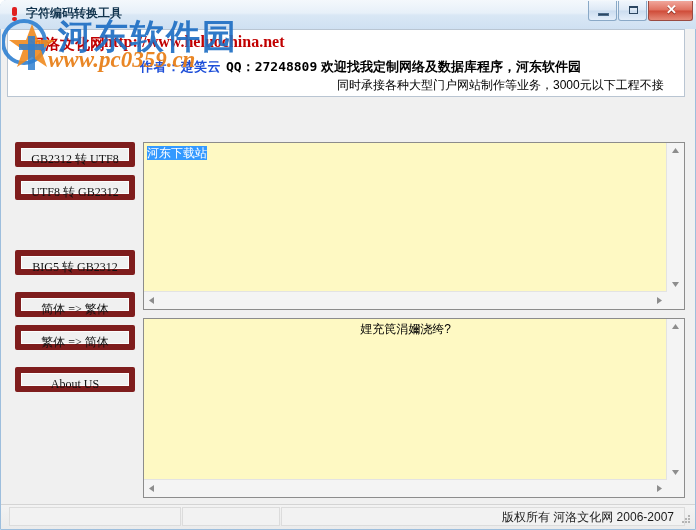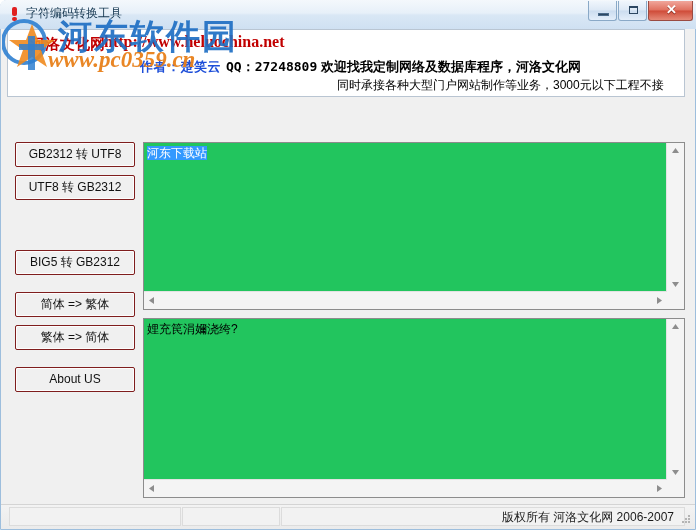--- a/index.html
+++ b/index.html
@@ -45,20 +45,21 @@
     left: 7px; top: 6px;
     width: 16px; height: 16px;
   }
   .title-text {
     position: absolute;
     left: 26px; top: 5px;
     font-size: 12px;
     color: #12344e;
     letter-spacing: 0px;
     white-space: nowrap;
+    font-weight: bold;
   }
   .win-btns {
     position: absolute;
     right: 3px; top: 1px;
     display: flex;
     gap: 1px;
   }
   .wbtn {
     width: 29px; height: 20px;
     box-sizing: border-box;
@@ -175,37 +176,37 @@
   }
 
   
   .btn {
     position: absolute;
     left: 14px;
     width: 120px;
     height: 25px;
     box-sizing: border-box;
     background: #f0f0f0;
-    border: 1px solid #7f1d1d;
+    border: 6px solid #7f1d1d;
     border-radius: 2px;
     box-shadow: inset 0 0 0 1px #fdfdfd;
     font-size: 12px;
     color: #111111;
     line-height: 23px;
     text-align: center;
     white-space: nowrap;
     cursor: default;
-    font-family: Liberation Sans, sans-serif;
+    font-family: Liberation Serif, serif;
   }
 
   
   .ta-wrap {
     position: absolute;
     box-sizing: border-box;
-    background: #22c55e;
+    background: #fef9c3;
     border: 1px solid #8c8c8c;
     overflow: hidden;
   }
   .ta-text {
     position: absolute;
     left: 3px; top: 2px;
     right: 20px;
     font-size: 12px;
     color: #000000;
     line-height: 16px;
@@ -336,21 +337,21 @@
     </div>
   </div>
 
   <div class="client">
 
     <div class="banner">
       <span class="banner-site">河洛文化网</span>
       <span class="banner-url">http://www.heluochina.net</span>
       <span class="banner-author">作者：楚笑云</span>
       <span class="banner-qq">QQ：27248809</span>
-      <span class="banner-promo1">欢迎找我定制网络及数据库程序，河洛文化网</span>
+      <span class="banner-promo1">欢迎找我定制网络及数据库程序，河东软件园</span>
       <span class="banner-promo2">同时承接各种大型门户网站制作等业务，3000元以下工程不接</span>
     </div>
 
     <div class="btn" style="top:113px">GB2312 转 UTF8</div>
     <div class="btn" style="top:146px">UTF8 转 GB2312</div>
     <div class="btn" style="top:221px">BIG5 转 GB2312</div>
     <div class="btn" style="top:263px">简体 =&gt; 繁体</div>
     <div class="btn" style="top:296px">繁体 =&gt; 简体</div>
     <div class="btn" style="top:338px">About US</div>
 
@@ -379,21 +380,21 @@
         </div>
         <div class="sb-arrow" style="right:0;top:0;">
           <svg width="17" height="17" viewBox="0 0 17 17">
               <path d="M12 8.5 L7 5 L7 12 Z" fill="#8d8d8d"></path>
             </svg>
         </div>
       </div>
       <div class="sb-corner"></div>
     </div>
 
-    <div class="ta-wrap" style="left:142px; top:289px; width:542px; height:180px;">
+    <div class="ta-wrap" style="left:142px; top:289px; width:542px; height:180px;text-align:center;">
 
       <div class="ta-text">娌充笢涓嬭浇绔?</div>
 
       <div class="sb-v" style="bottom:17px;">
         <div class="sb-arrow" style="top:0;">
           <svg width="17" height="17" viewBox="0 0 17 17">
               <path d="M8.5 5 L12 10 L5 10 Z" fill="#8d8d8d"></path>
             </svg>
         </div>
         <div class="sb-arrow" style="bottom:0;">

